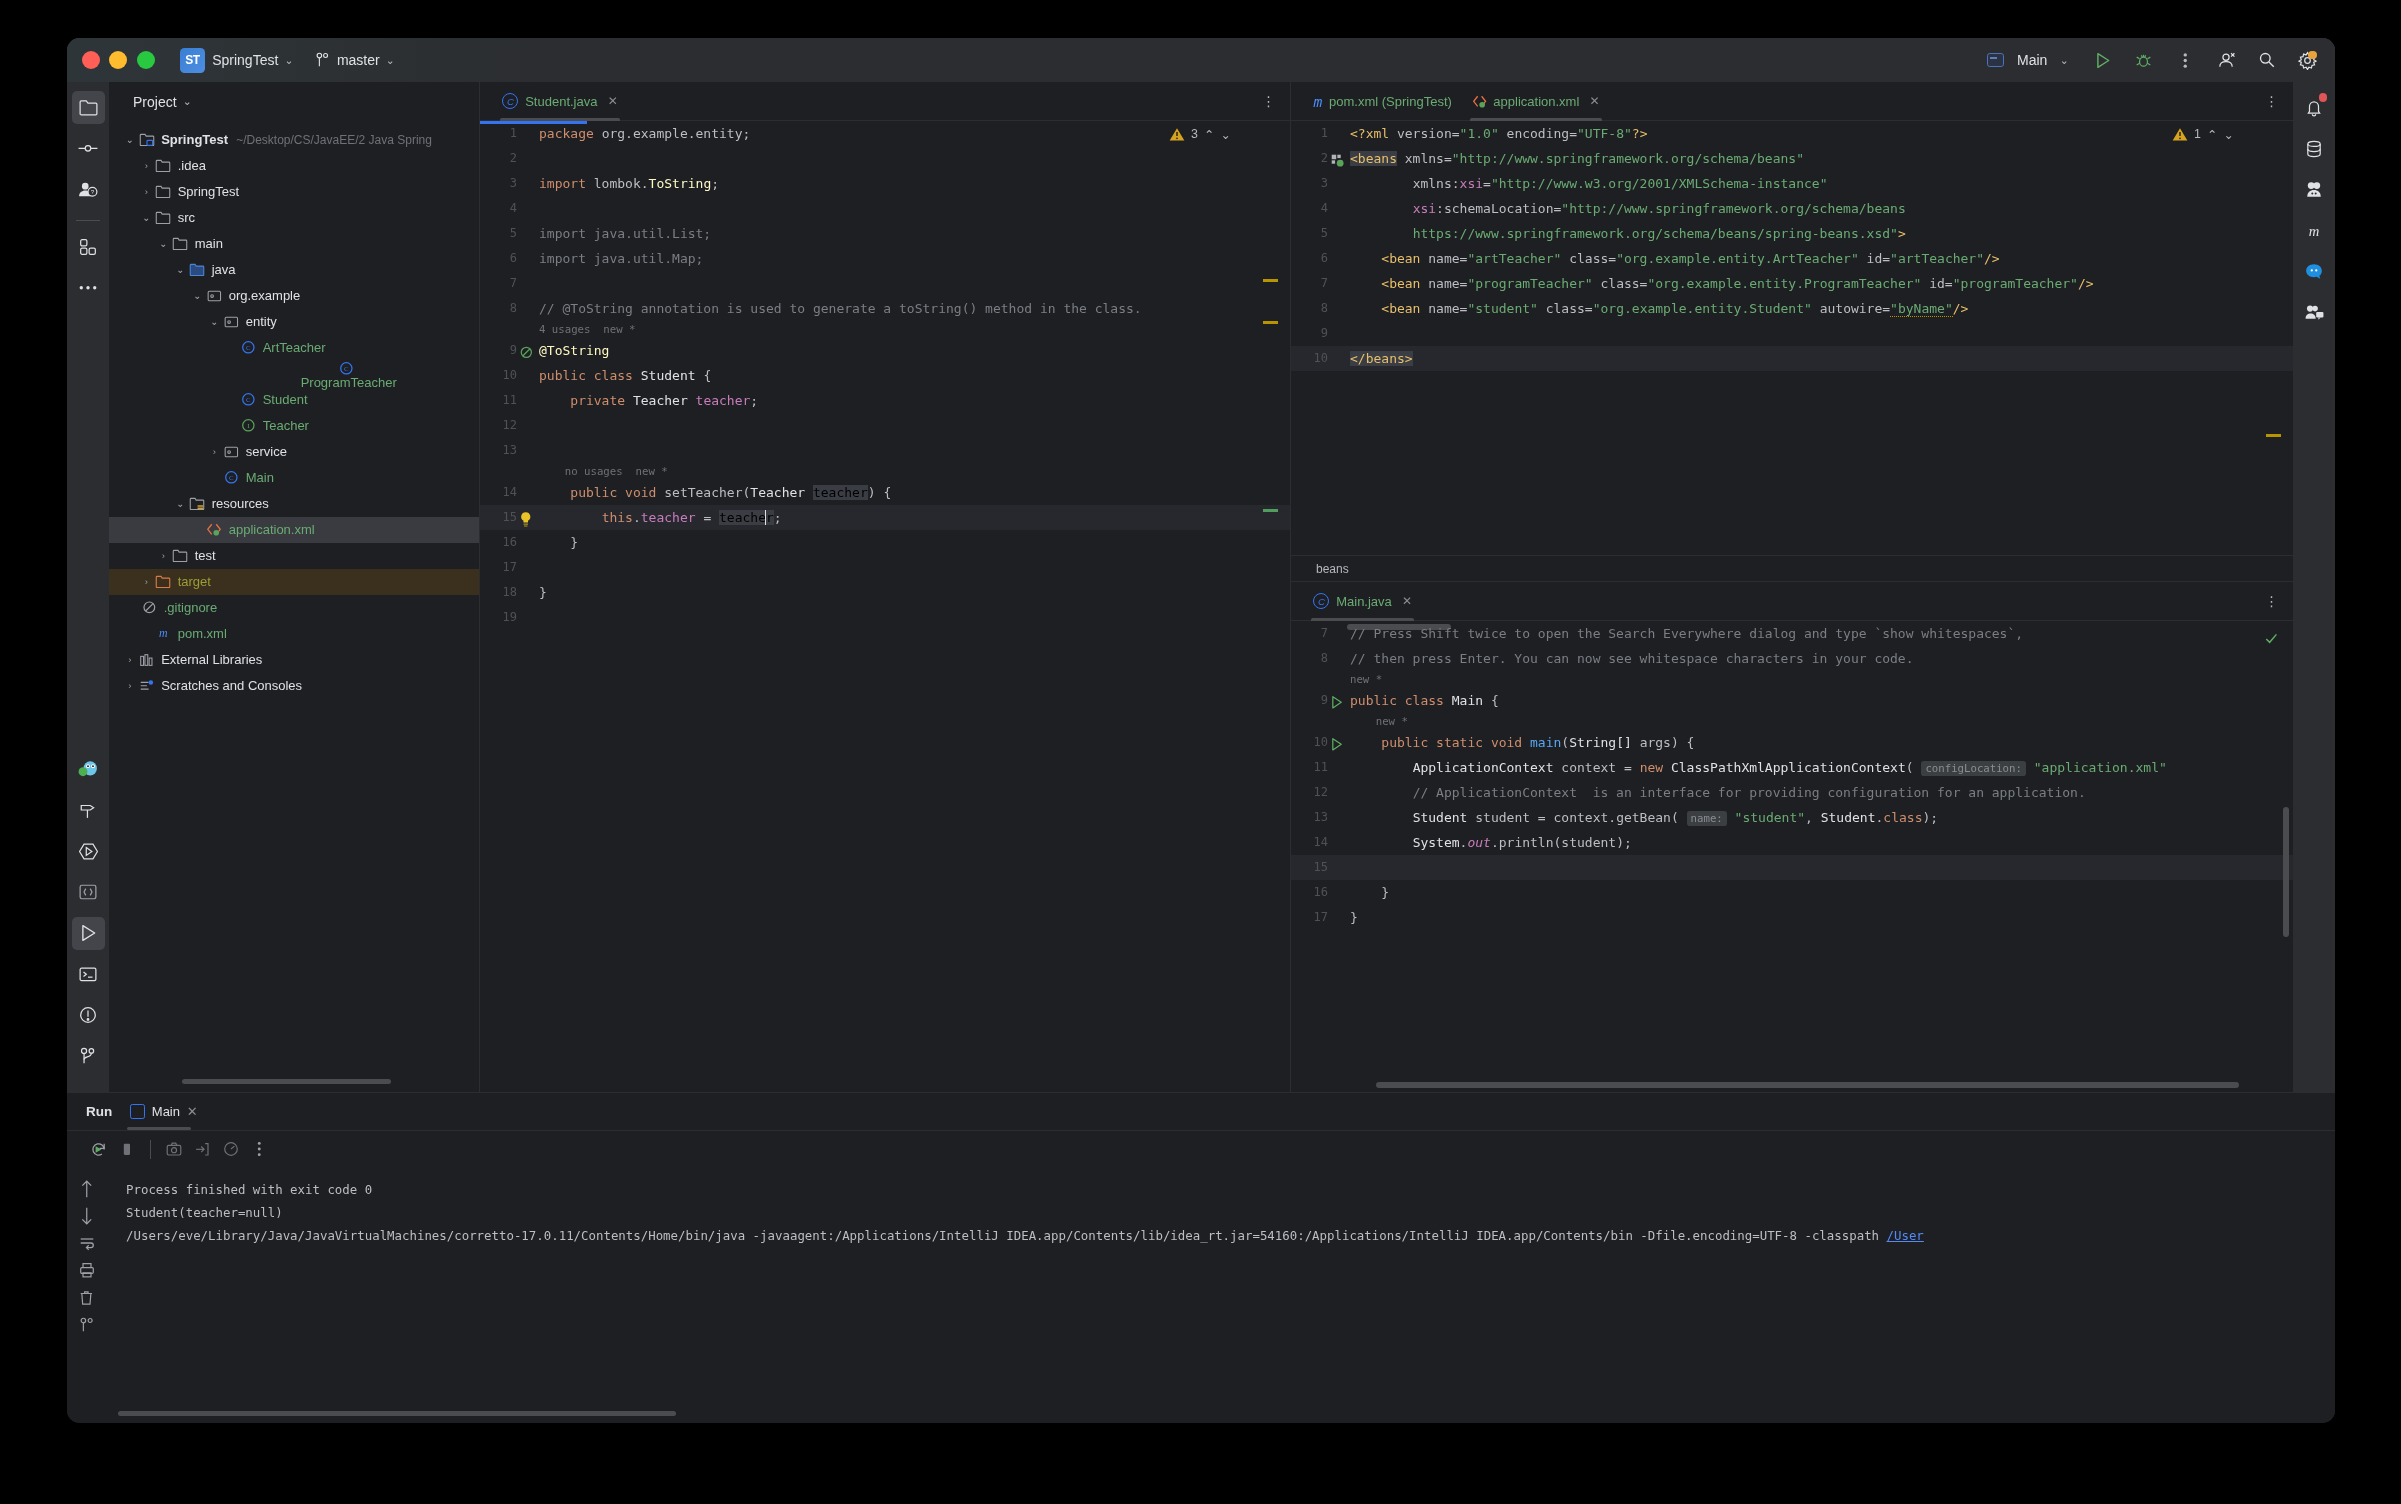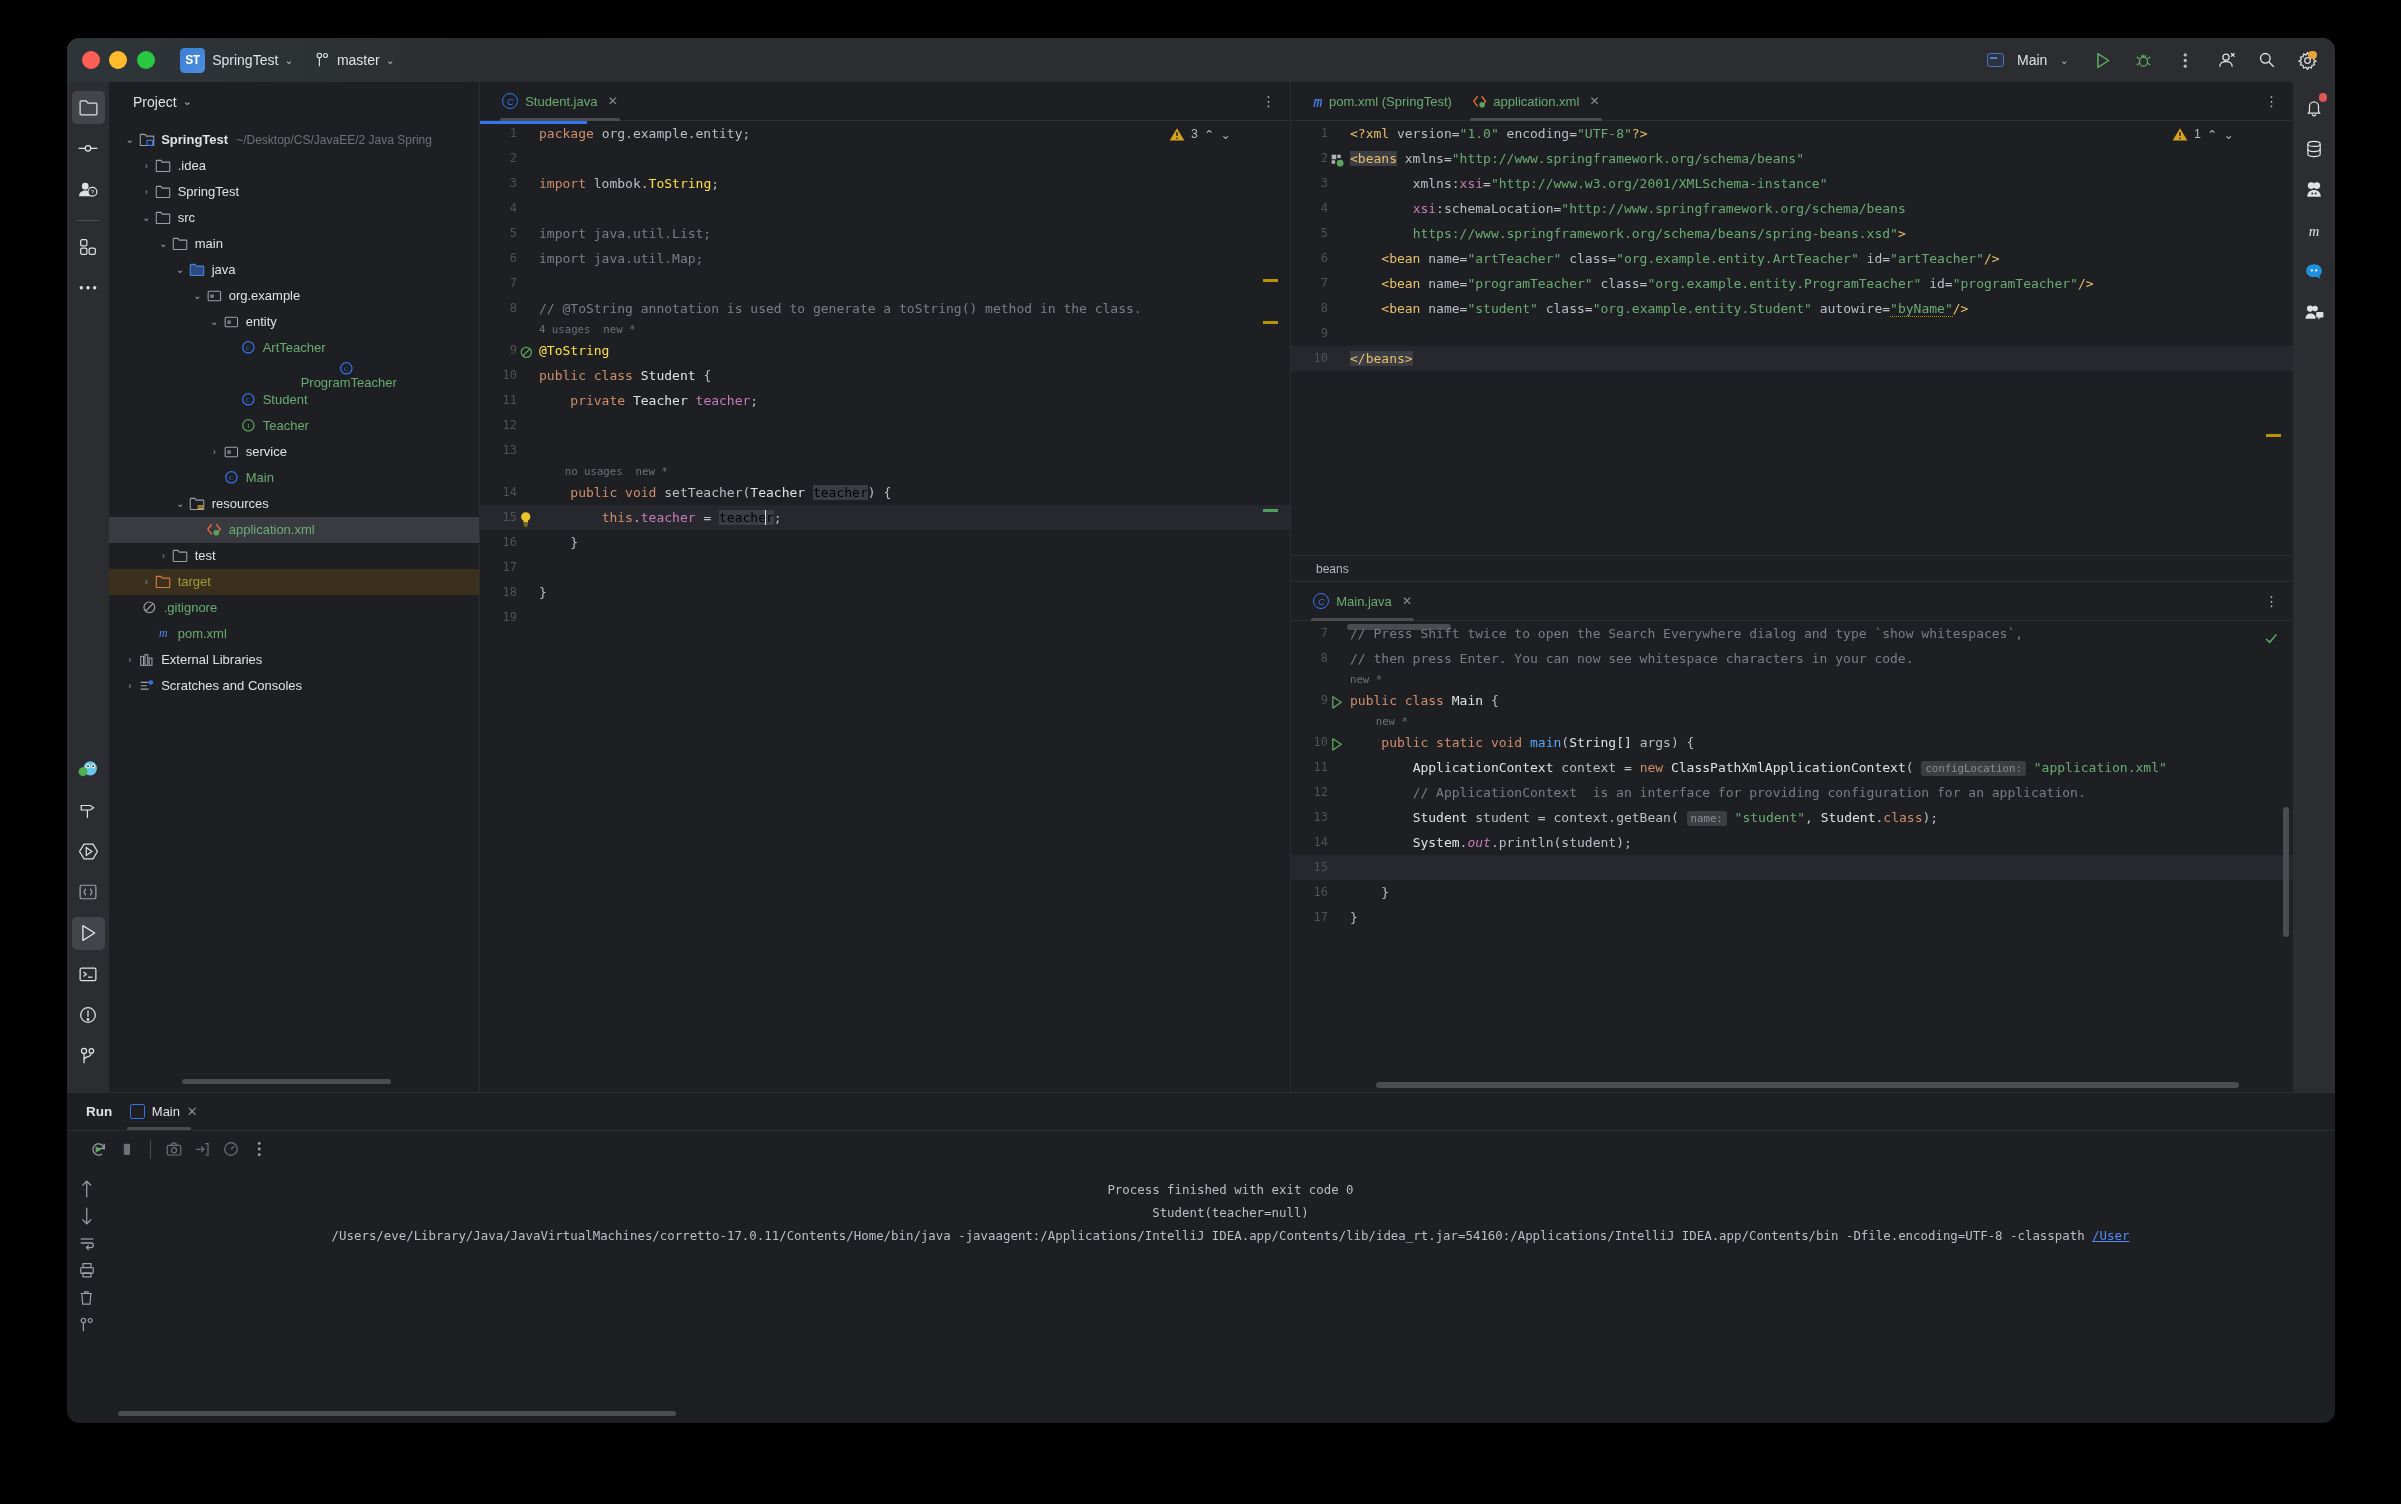--- a/index.html
+++ b/index.html
@@ -91,21 +91,21 @@
   .warn-badge { position:absolute; right:59px; top:5.6px; display:flex; align-items:center; gap:6.2px;
       font-size:12.4px; color:#b4b8bf; z-index:5;}
   .crumb { height:27px; background:#1e1f22; border-top:0.6px solid #2b2d30; border-bottom:0.6px solid #2b2d30;
       display:flex; align-items:center; padding-left:25px; font-size:12px; color:#b4b8bf;}
   .marker { position:absolute; right:12.4px; width:14.7px; height:3.4px; background:#b89500; }
   .marker.g { background:#4f9e5e; height:2.8px; }
   .vscroll { position:absolute; right:4.5px; width:5.6px; background:#4a4c50; border-radius:3.4px;}
   .hscroll2 { position:absolute; bottom:4.5px; height:5.6px; background:#4a4c50; border-radius:3.4px;}
 
   
-  .kw{color:#cf8e6d}.cmt{color:#7a7e85}.ann{color:#fde047}
+  .kw{color:#cf8e6d}.cmt{color:#7a7e85}.ann{color:#fef9c3}
   .fld{color:#c77dbb}.cls{color:#dfe1e5}.mth{color:#56a8f5}
   .plain{color:#bcbec4}.tag{color:#e8bf6a}.attr{color:#bcbec4}.xstr{color:#6aab73}
   .meth-decl{color:#bcbec4}
   .inlay{background:#3c3f41;color:#8a8d93;border-radius:2.8px;padding:0.6px 4px;font-size:10.7px;}
   .selhl{background:#3a3e44;}
   .caret{display:inline-block;width:1.1px;height:14.7px;background:#dfe1e5;vertical-align:-2.8px;margin:0 -0.6px;}
   .wavy { border-bottom:1.7px dotted #b89500; }
 
   
   #runpanel { height:330px; background:#1e1f22; display:flex; flex-direction:column;
@@ -115,21 +115,21 @@
   .run-tab { display:flex; align-items:center; gap:6.8px; font-size:13px; color:#dfe1e5;
       position:relative; height:37px; padding:0 3.4px;}
   .run-tab.active:after{content:"";position:absolute;left:0;right:10px;bottom:0;height:2.8px;background:#4a4c50;border-radius:1.7px;}
   .run-toolbar { height:37px; display:flex; align-items:center; padding-left:19px; gap:3.4px;
       border-top:0.6px solid #2b2d30;}
   .tb-sep { width:0.6px; height:19px; background:#4a4c50; margin:0 7.3px; }
   .console-wrap { flex:1; display:flex; min-height:0; }
   .console-rail { width:39px; display:flex; flex-direction:column; align-items:center;
       padding-top:9px; gap:2.3px; }
   .console { flex:1; background:#1e1f22; padding:12.4px 0 0 20px; position:relative; overflow:hidden;}
-  .cline { font-size:12.4px; line-height:22.6px; color:#bcbec4; white-space:pre;text-align:center; }
+  .cline { font-size:12.4px; line-height:22.6px; color:#bcbec4; white-space:pre; }
   .link { color:#548af7; text-decoration:underline; }
   .chs { position:absolute; left:12.4px; bottom:5.6px; width:558px; height:5.6px;background:#4a4c50;border-radius:3.4px;}
   .cicon { width:14.7px;height:14.7px;border:1.1px solid #3574f0;border-radius:2.3px;display:inline-block;}
   .circ { width:16px;height:16px;border-radius:50%;border:1.1px solid;display:inline-flex;
      align-items:center;justify-content:center;font-size:9.6px; font-style:italic;}
   .circ.b{border-color:#3574f0;color:#3574f0}
 </style>
 </head>
 <body>
 

